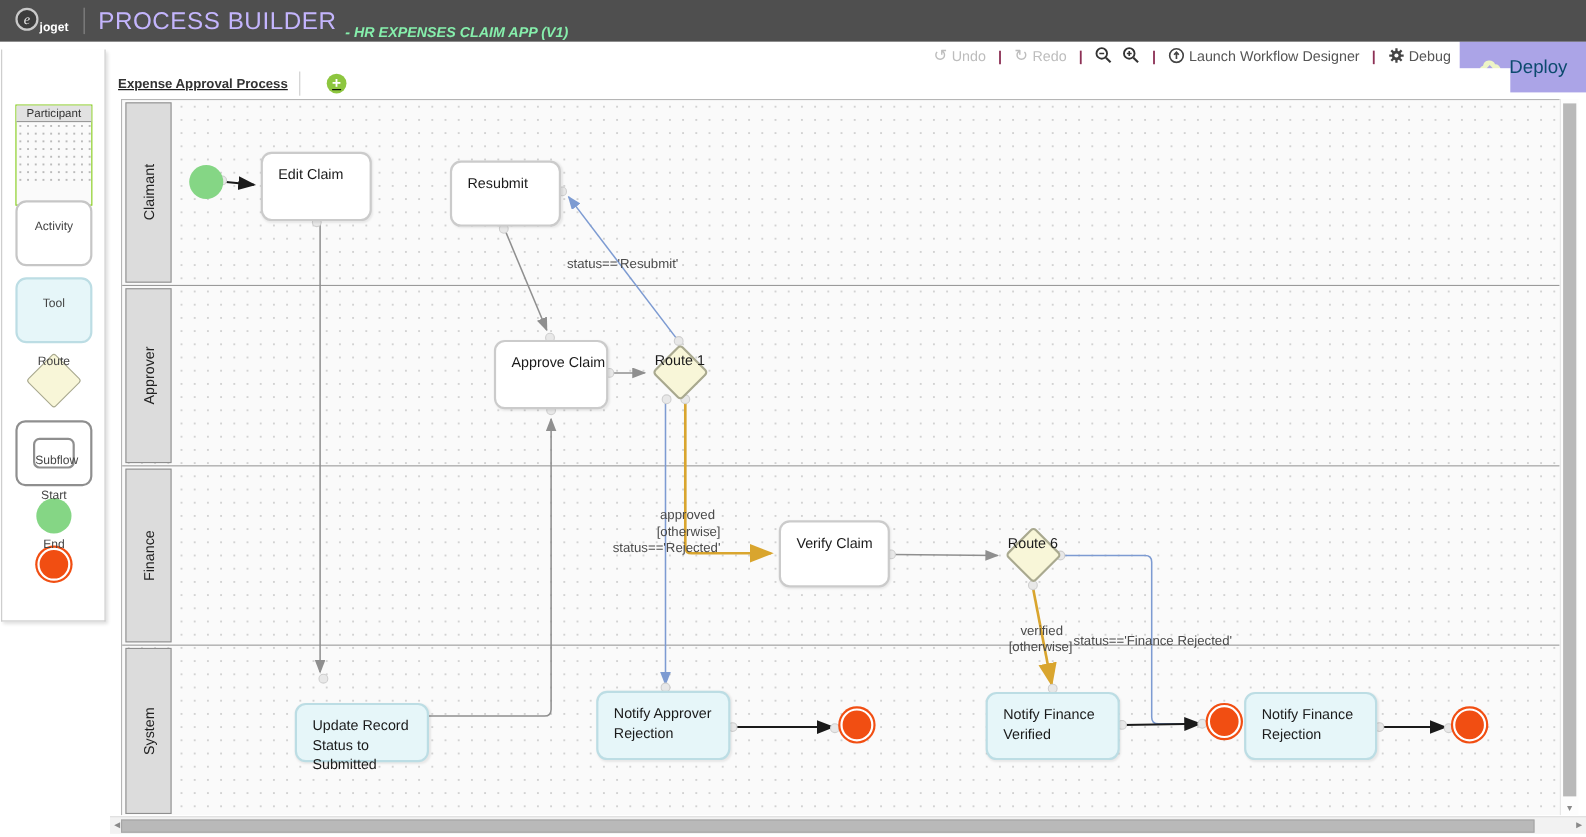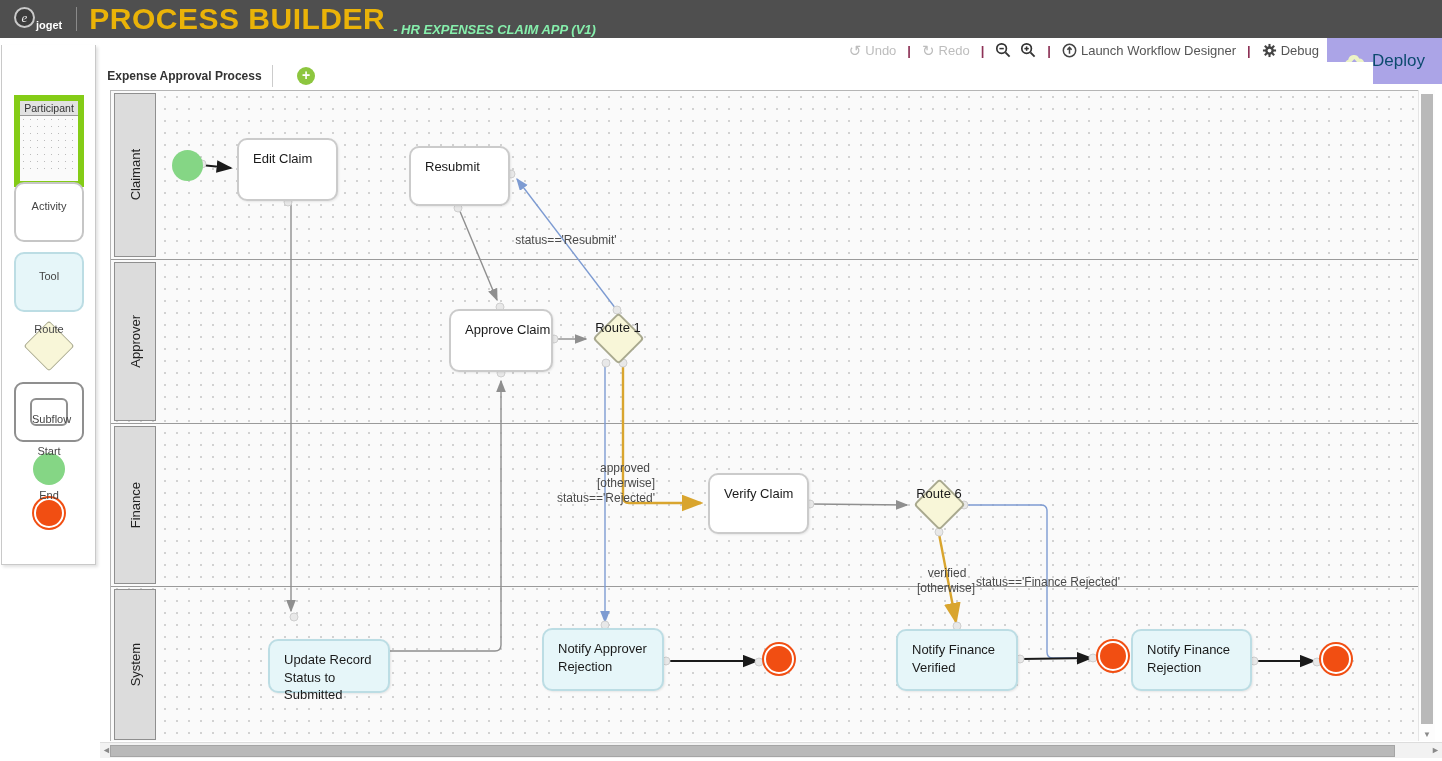--- a/index.html
+++ b/index.html
@@ -5,44 +5,44 @@
   * { margin:0; padding:0; box-sizing:border-box; }
   body { font-family:"Liberation Sans", sans-serif; background:#fff; }
   #app { position:relative; width:1442px; height:761px; overflow:hidden; background:#fff; }
 
   
   .hdr { position:absolute; left:0; top:0; width:1442px; height:38px; background:#4f4f4f; display:flex; align-items:center; padding-left:14px; }
   .logo-wrap { display:flex; align-items:flex-end; }
   .logo-circle { width:21px; height:21px; border-radius:50%; background:#3c3c3c; border:2px solid #c9c9c9; color:#e8e8e8; font-size:13px; font-style:italic; font-family:"Liberation Serif", serif; display:flex; align-items:center; justify-content:center; margin-bottom:3px;}
   .logo-text { color:#fff; font-size:11px; font-weight:bold; margin-left:1px; }
   .hdr-divider { width:1px; height:24px; background:#8a8a8a; margin:0 12px 0 14px; }
-  .hdr-title { color:#eab308; font-size:30px; font-weight:bold; letter-spacing:0.5px; }
+  .hdr-title { color:#c4b5fd; font-size:22px; font-weight:normal; letter-spacing:0.5px; }
   .hdr-subtitle { color:#86efac; font-size:13px; font-weight:bold; font-style:italic; margin-left:8px; margin-top:20px; }
 
   
   .toolbar { position:absolute; top:38px; left:0; width:1327px; height:24px; background:#fff; display:flex; align-items:center; justify-content:flex-end; padding-right:8px; gap:9px; font-size:13px; color:#555; }
   .tb-item { display:flex; align-items:center; gap:4px; cursor:pointer; white-space:nowrap; }
   .tb-item.disabled { color:#bdbdbd; cursor:default; }
   .tb-sep { color:#8d3156; font-weight:bold; padding:0 2px; }
   .uicon { font-size:15px; line-height:1; }
 
   
   .deploy-btn { position:absolute; left:1327px; top:38px; width:115px; height:46px; background:#aba4e7; color:#0c4a6e; font-size:17px; display:flex; align-items:center; justify-content:center; gap:7px; cursor:pointer; }
 
   
-  .tabbar { position:absolute; left:97px; top:62px; width:1276px; height:28px; background:#fff; display:flex; align-items:center; }
+  .tabbar { position:absolute; left:97px; top:62px; width:1276px; height:28px; background:#fff; display:flex; align-items:center;text-decoration:underline; }
   .tab { width:176px; text-align:center; font-size:12px; font-weight:bold; color:#333; border-right:1px solid #ccc; height:22px; line-height:22px; cursor:pointer; }
   .add-proc { width:18px; height:18px; border-radius:50%; background:#8dc63f; color:#fff; font-size:14px; font-weight:bold; line-height:16px; text-align:center; margin-left:24px; cursor:pointer; }
 
   
   .palette { position:absolute; left:1px; top:45px; width:95px; height:520px; background:#fff; border:1px solid #c9c9c9; border-top:none; box-shadow:2px 2px 3px rgba(0,0,0,0.12); z-index:5; }
   .pal-inner { position:relative; width:100%; height:100%; }
   .pal-item { position:absolute; left:12px; width:70px; cursor:grab; }
   .pal-label { font-size:11px; color:#444; }
-  .pal-participant { top:50px; height:92px; border:6px solid #84cc16; background:#fafafa; }
+  .pal-participant { top:50px; height:92px; border:1px solid #84cc16; background:#fafafa; }
   .pal-part-head { height:15px; background:#e2e2e2; border-bottom:1px solid #999; text-align:center; font-size:10.5px; color:#333; line-height:14px; }
   .pal-part-body { height:57px; background-image:radial-gradient(#bbb 0.7px, transparent 1px); background-size:7px 7px; }
   .pal-activity { top:137px; height:60px; background:#fff; border:2px solid #c6c6c6; border-radius:10px; text-align:center; padding-top:12px; }
   .pal-tool { top:207px; height:60px; background:#e6f6f9; border:2px solid #bcdde4; border-radius:10px; text-align:center; padding-top:12px; }
   .pal-route { top:273px; height:58px; text-align:center; }
   .pal-route .dmd { width:36px; height:36px; margin:10px auto 0; background:#f8f6d8; border:1px solid #a9a98f; border-radius:3px; transform:rotate(45deg); }
   .pal-route .pal-label { position:absolute; top:5px; left:50%; transform:translateX(-50%); z-index:2; }
   .pal-subflow { top:337px; height:60px; border:2px solid #8f8f8f; border-radius:9px; padding:14px; }
   .pal-subflow-inner { width:100%; height:100%; border:2px solid #8f8f8f; border-radius:6px; text-align:center; padding-top:9px; }
   .pal-start { top:400px; height:46px; text-align:center; }

